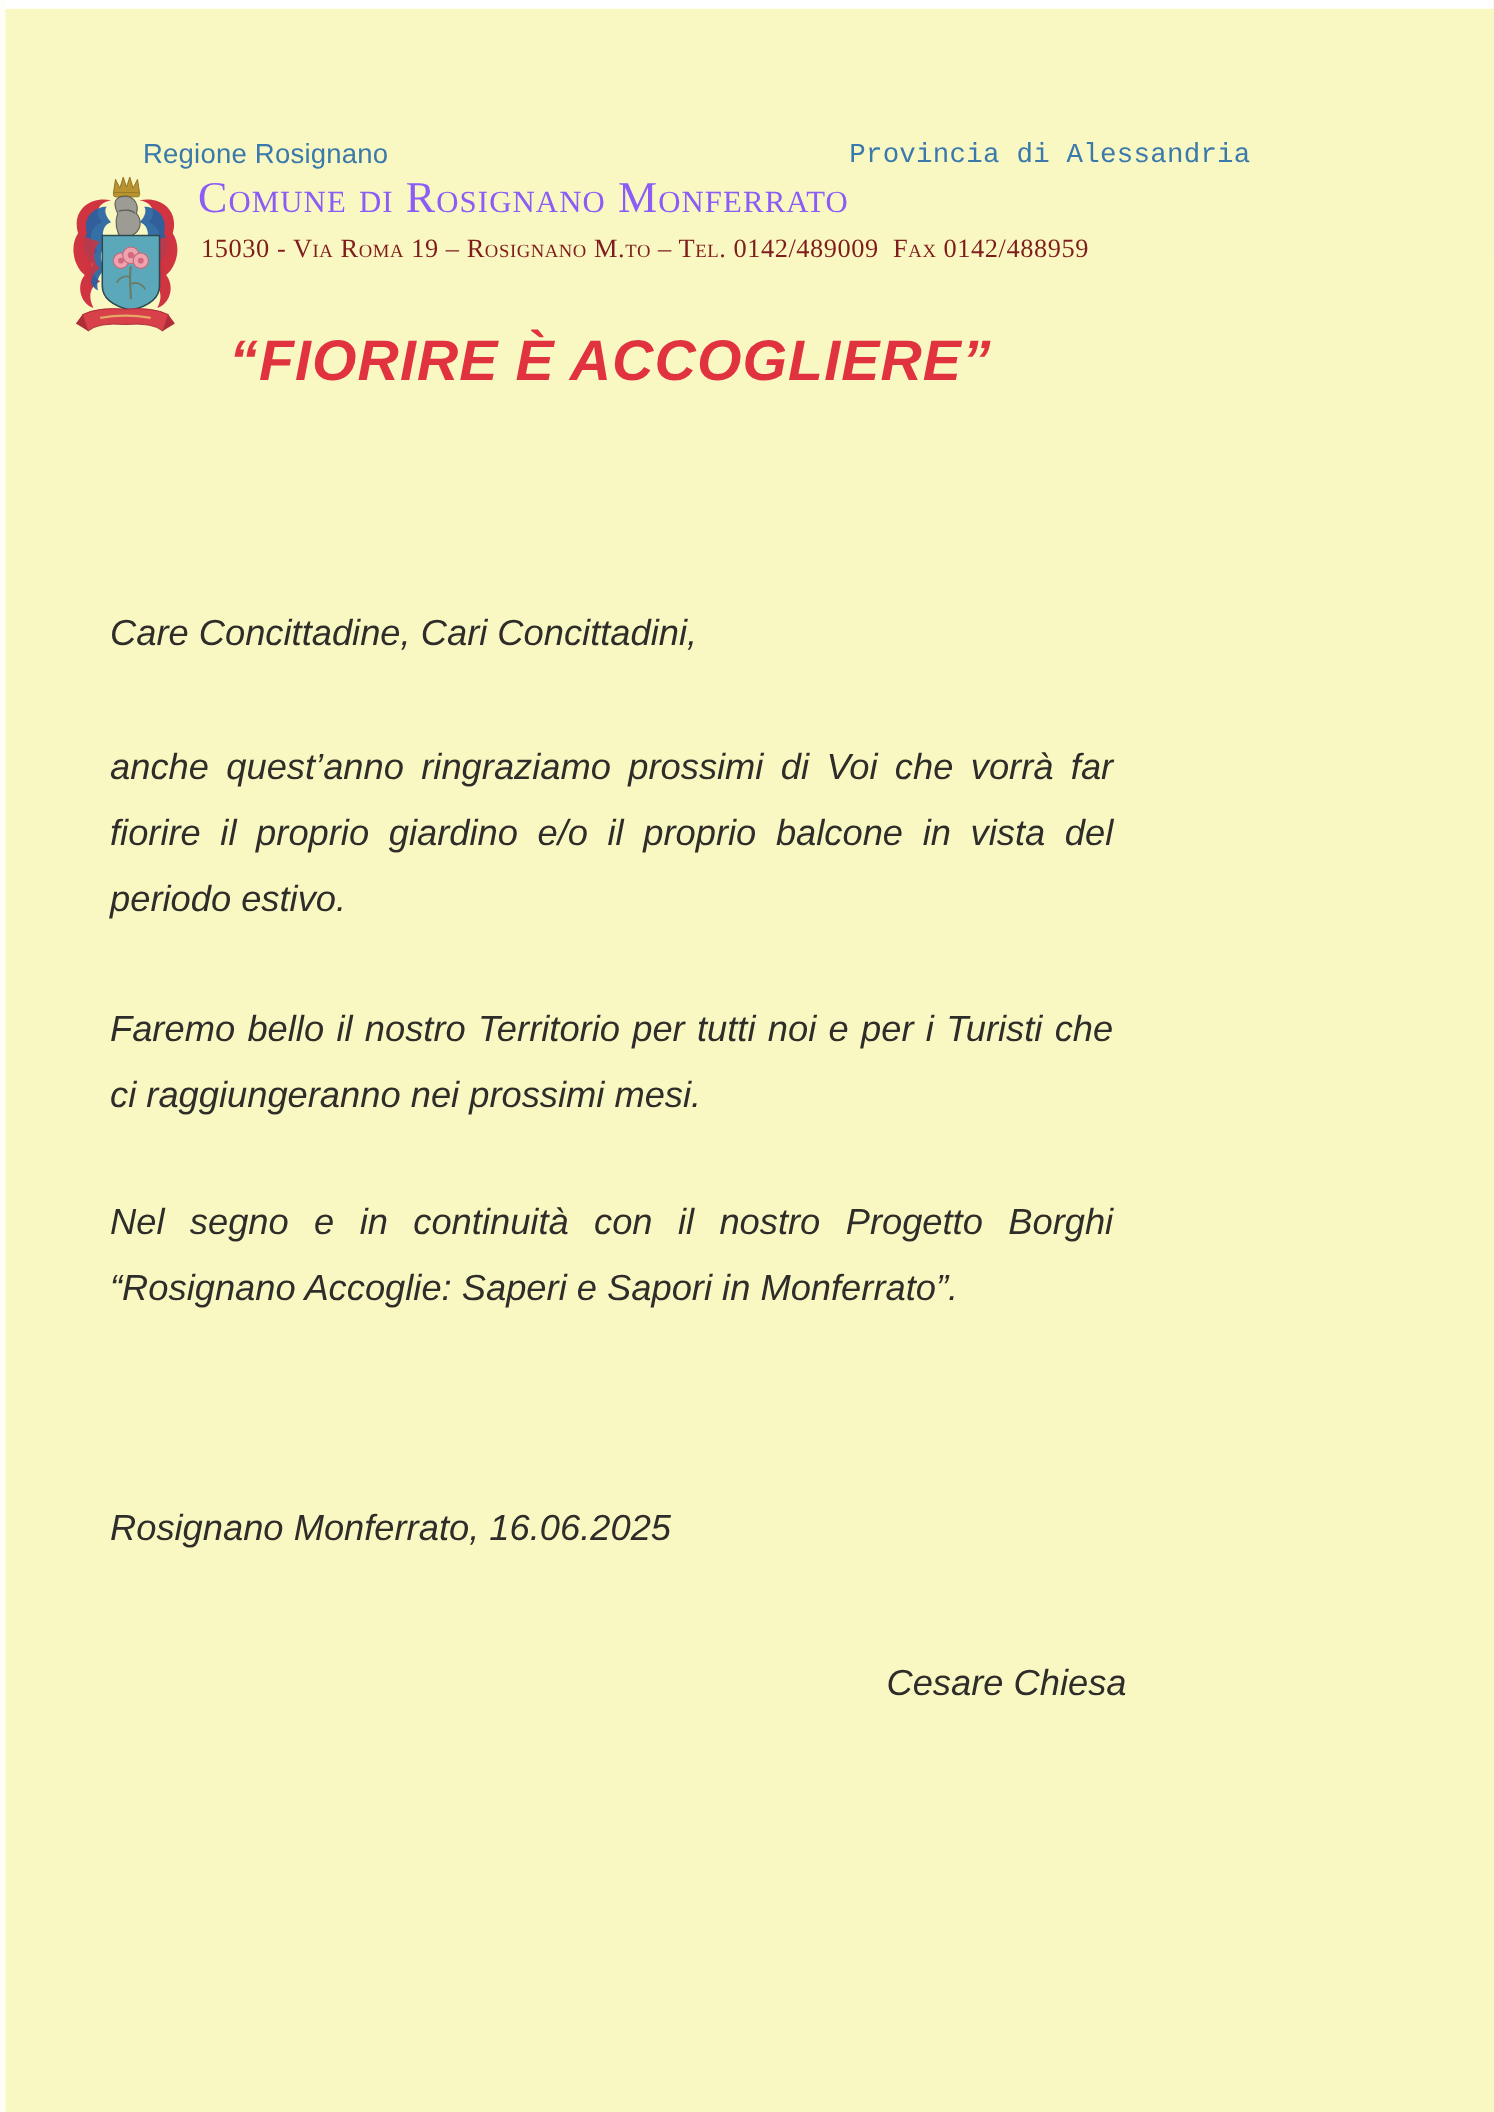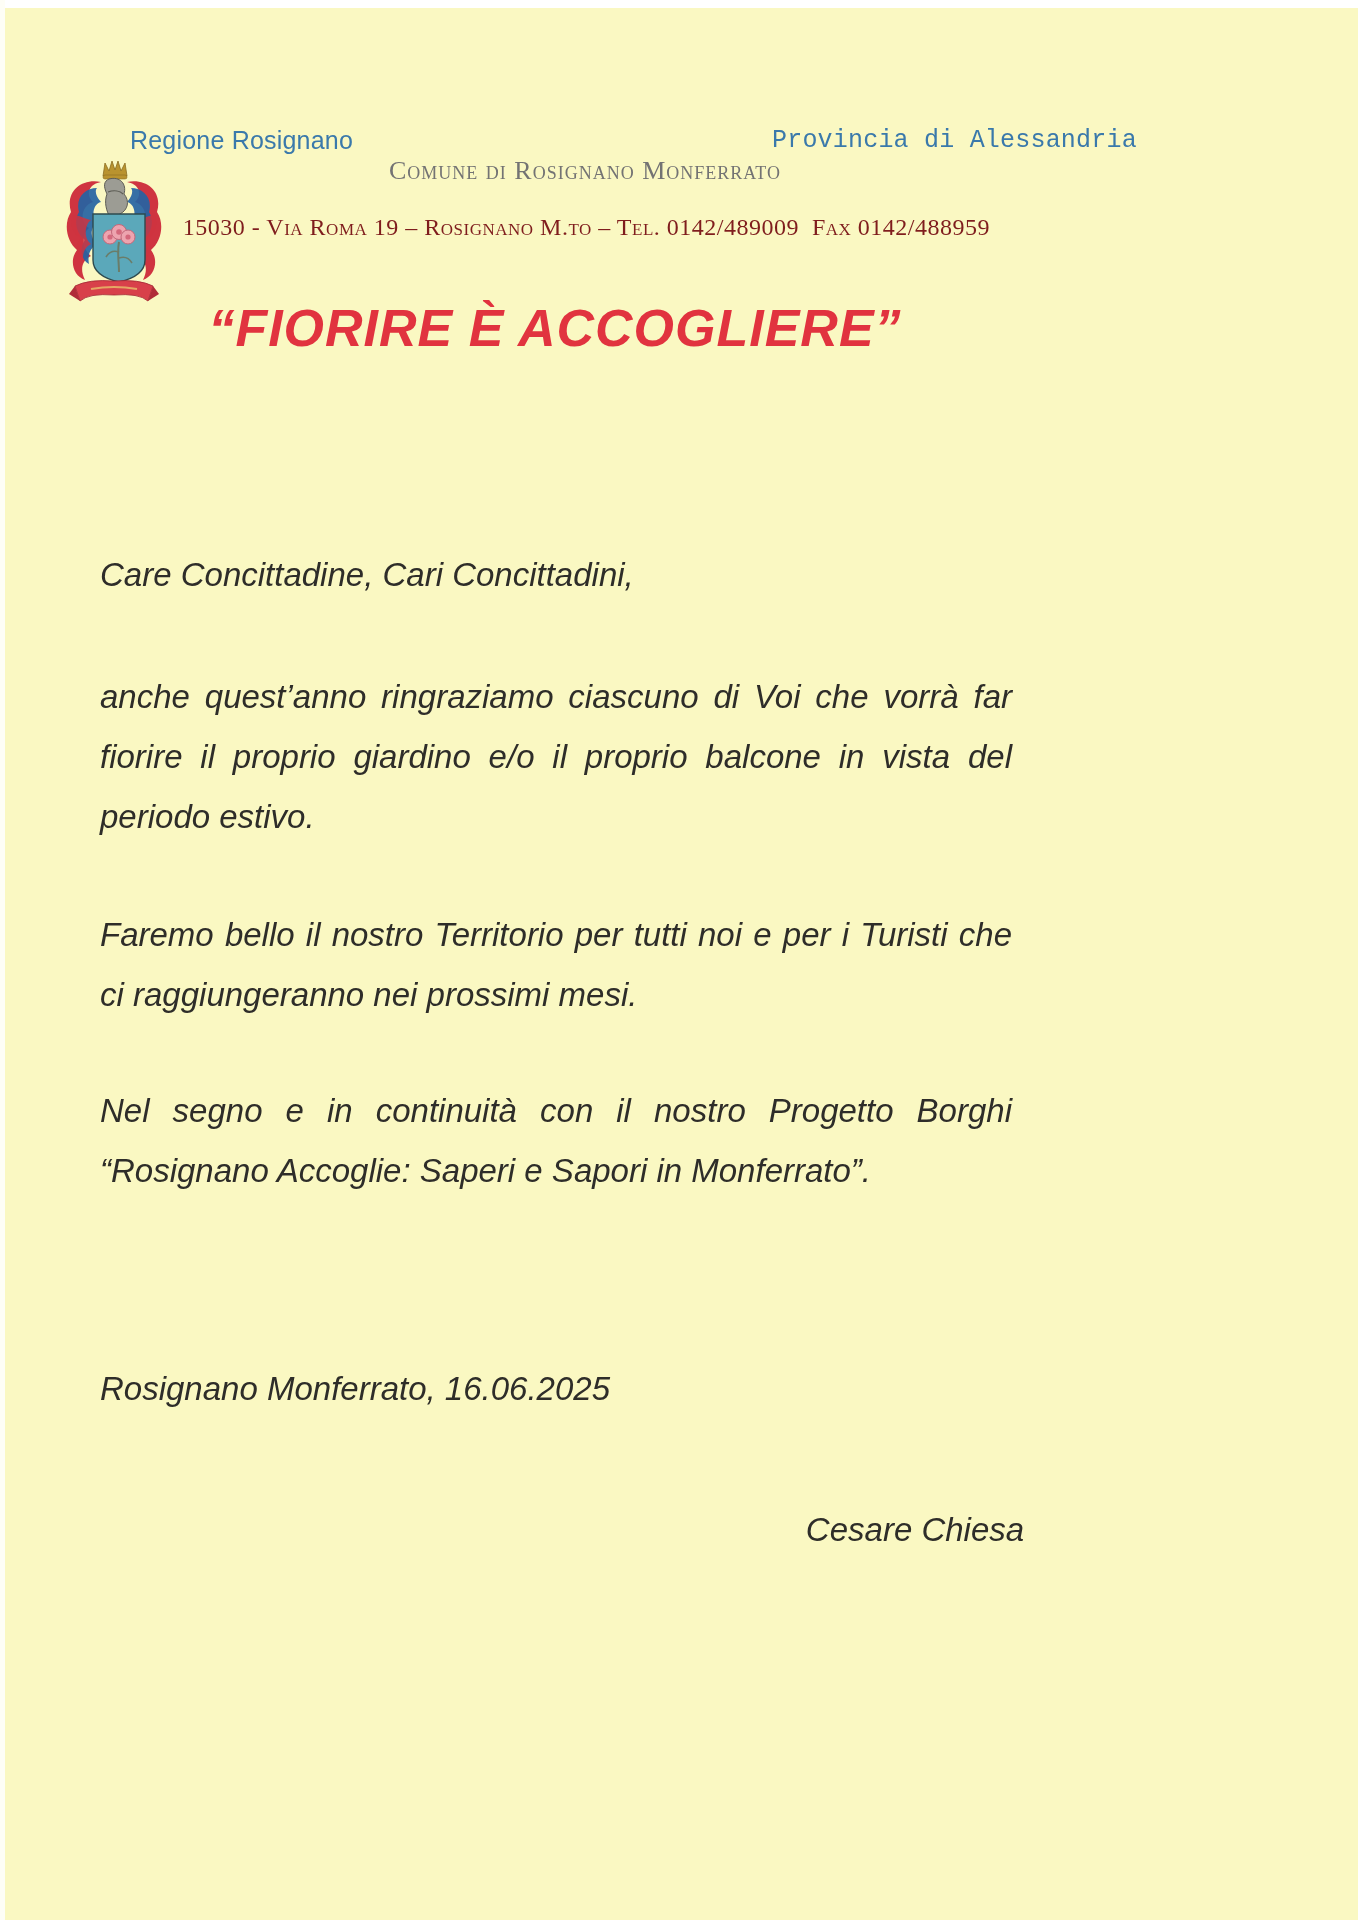--- a/index.html
+++ b/index.html
@@ -31,25 +31,25 @@
     font-size: 25px; color: #3a79ab;
     letter-spacing: 0.2px;
     font-family: Liberation Mono, monospace;
   }
   .crest {
     position: absolute; left: 58px; top: 158px;
     width: 112px; height: 150px;
   }
   .comune-title {
     position: absolute; left: 180px; top: 156px; width: 810px;
-    text-align: center;
+    text-align: left;
     font-family: "Liberation Serif", serif;
     font-variant: small-caps;
-    font-size: 26px;
-    color: #737373;
+    font-size: 40px;
+    color: #8b5cf6;
     letter-spacing: 1px;
   }
   .comune-address {
     position: absolute; left: 180px; top: 214px; width: 810px;
     text-align: right;
     font-family: "Liberation Serif", serif;
     font-variant: small-caps;
     font-size: 24px;
     color: #7f1d1d;
     letter-spacing: 0.5px;
@@ -149,21 +149,21 @@
     </g>
   </svg>
 
   <div class="comune-title">Comune di Rosignano Monferrato</div>
   <div class="comune-address">15030 - Via Roma 19 – Rosignano M.to – Tel. 0142/489009&nbsp; Fax 0142/488959</div>
 
   <div class="letter-title">“FIORIRE È ACCOGLIERE”</div>
 
   <div class="letter-body">
     <p class="salutation">Care Concittadine, Cari Concittadini,</p>
-    <p class="para-1">anche quest’anno ringraziamo ciascuno di Voi che vorrà far fiorire il proprio giardino e/o il proprio balcone in vista del periodo estivo.</p>
+    <p class="para-1">anche quest’anno ringraziamo prossimi di Voi che vorrà far fiorire il proprio giardino e/o il proprio balcone in vista del periodo estivo.</p>
     <p class="para-2">Faremo bello il nostro Territorio per tutti noi e per i Turisti che ci raggiungeranno nei prossimi mesi.</p>
     <p class="para-3">Nel segno e in continuità con il nostro Progetto Borghi “Rosignano Accoglie: Saperi e Sapori in Monferrato”.</p>
     <p class="dateline">Rosignano Monferrato, 16.06.2025</p>
     <div class="signature-block">
       <div>Cesare Chiesa</div>
     </div>
   </div>
 </div>
 
 </body></html>

